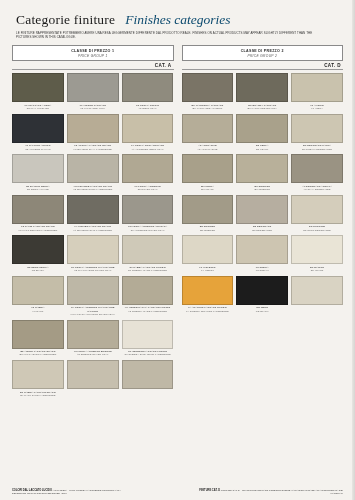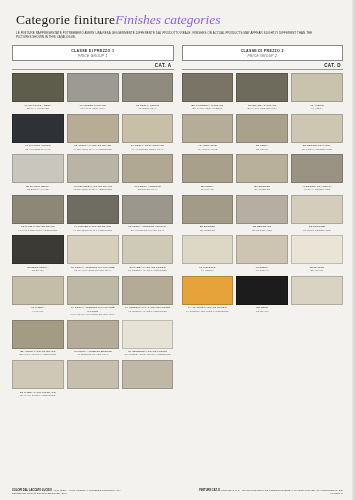--- a/index.html
+++ b/index.html
@@ -10,28 +10,28 @@
     overflow:hidden;
   }
   .page{
     position:relative;
     width:355px;height:500px;
     background:#f4f2ee;
     box-sizing:border-box;
     padding:10px 12px 6px 12px;
   }
   .header{margin:2px 0 4px 4px;}
-  .title-row{display:flex;align-items:baseline;gap:0;}
+  .title-row{display:flex;align-items:baseline;gap:10px;}
   .title-it{
     font-family:"Liberation Serif", serif;
     font-size:13.5px;letter-spacing:.2px;color:#1b1b1b;
   }
   .title-en{
     font-family:"Liberation Serif", serif;
-    font-size:13.5px;font-style:italic;color:#8b5cf6;
+    font-size:13.5px;font-style:italic;color:#0c4a6e;
   }
   .subtitle{
     margin-top:3px;
     font-size:2.9px;line-height:1.45;color:#333;
     letter-spacing:.1px;max-width:300px;
   }
   .groups{
     display:flex;gap:8px;margin-top:6px;
   }
   .group{

